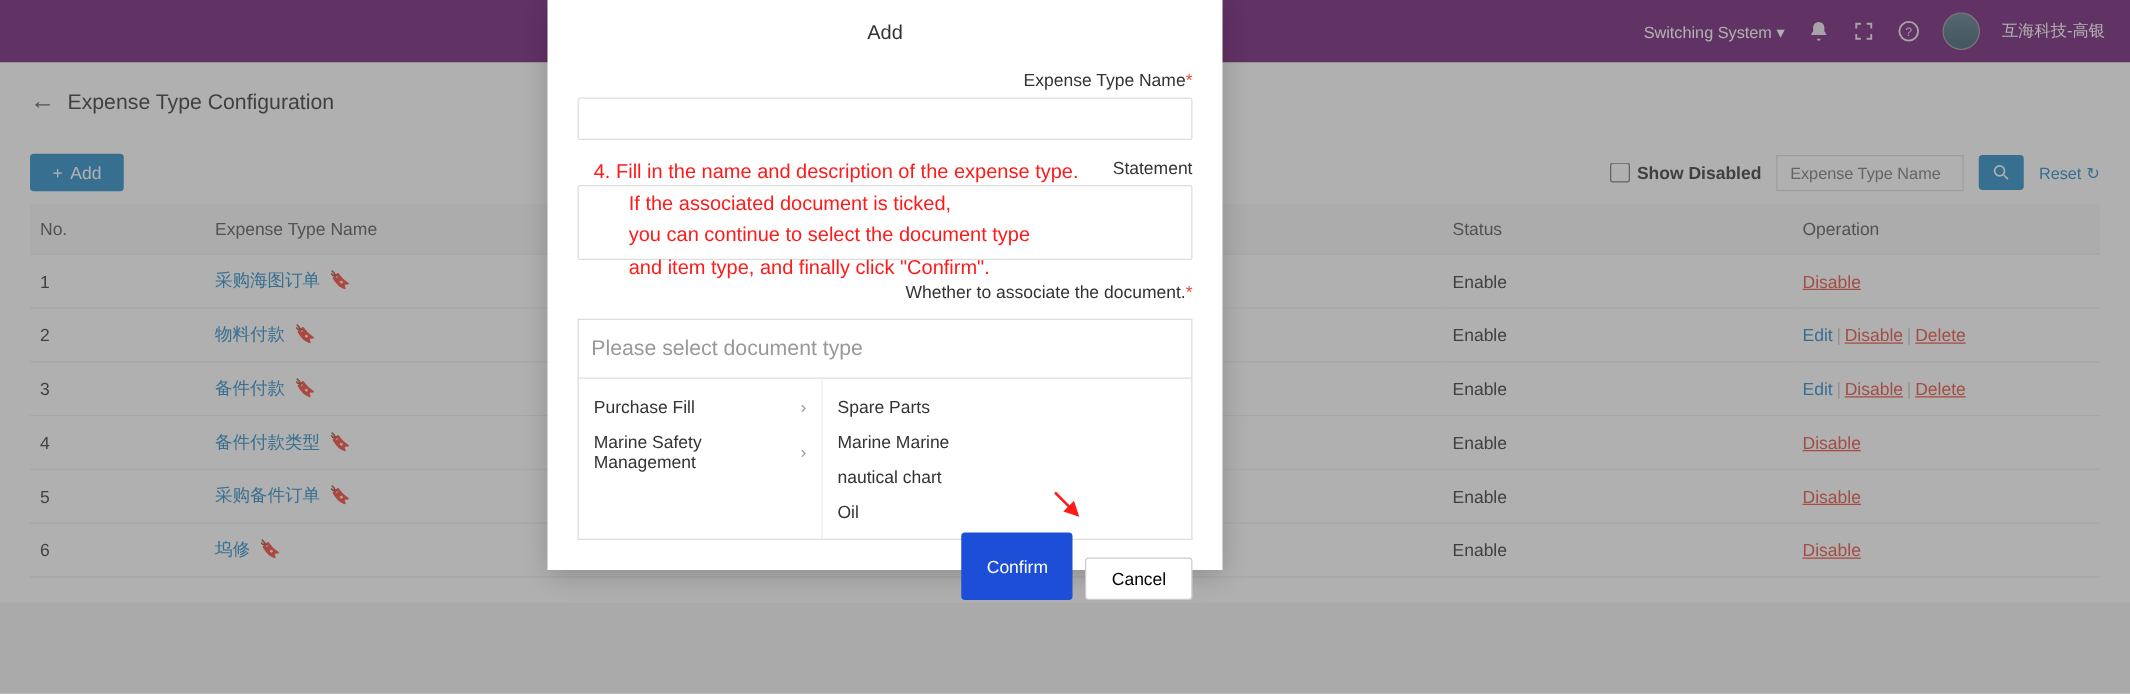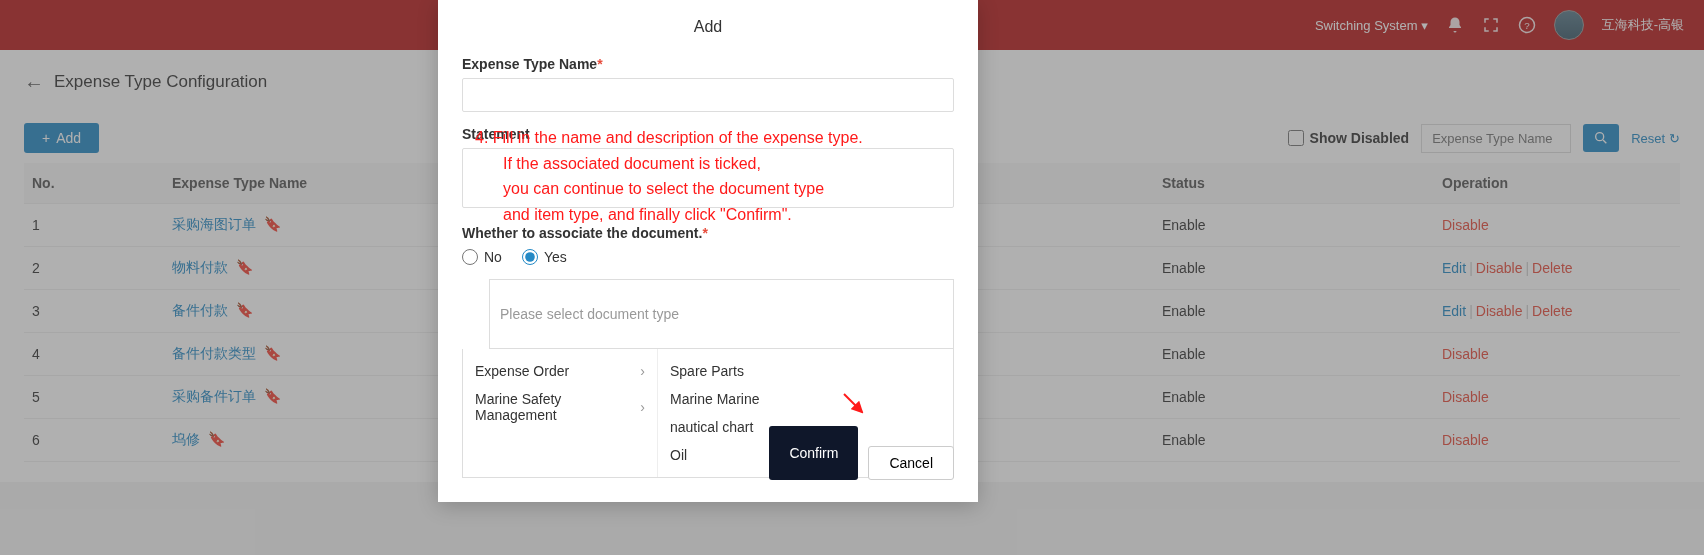--- a/index.html
+++ b/index.html
@@ -1,19 +1,19 @@
 <!DOCTYPE html>
 <html><head>
 <meta charset="utf-8">
 <style>
 * { box-sizing: border-box; margin: 0; padding: 0; }
 body { font-family: "Microsoft YaHei", Arial, sans-serif; font-size: 14px; color: #333; background: #f5f5f5; width: 1704px; height: 555px; position: relative; overflow: hidden; }
 
 
-.header { height: 50px; background: #b91c1c; color: #fff; display: flex; align-items: center; padding: 0 20px; font-size: 15px; }
+.header { height: 50px; background: #701a75; color: #fff; display: flex; align-items: center; padding: 0 20px; font-size: 15px; }
 .header-left { flex: 1; display: flex; gap: 40px; padding-left: 500px; }
 .header-left span { opacity: 0.8; }
 .badge { background: #ff8c1a; color: #fff; border-radius: 10px; padding: 1px 8px; font-size: 12px; }
 .header-right { display: flex; align-items: center; gap: 18px; }
 .header-right span { font-size: 13px; }
 .header-right svg { width: 18px; height: 18px; fill: #fff; opacity: 0.9; }
 .avatar { width: 30px; height: 30px; border-radius: 50%; background: linear-gradient(#5a7a8a, #3a5a6a); border: 1px solid #999; }
 
 
 .page { padding: 20px 24px; background: #fff; margin: 0; }
@@ -26,57 +26,57 @@
 .toolbar-right { margin-left: auto; display: flex; align-items: center; gap: 12px; padding-left: 29px; }
 .chk-wrap { display: flex; align-items: center; gap: 6px; font-weight: bold; }
 .chk-wrap input { width: 16px; height: 16px; }
 .search-input { border: 1px solid #ddd; padding: 6px 10px; width: 150px; font-size: 13px; }
 .search-btn { background: #2489c5; border: none; padding: 6px 10px; border-radius: 3px; cursor: pointer; }
 .search-btn svg { width: 16px; height: 16px; fill: #fff; display: block; }
 .reset-link { color: #2489c5; font-size: 13px; display: flex; align-items: center; gap: 4px; cursor: pointer; }
 
 table { width: 100%; border-collapse: collapse; table-layout: fixed; }
 th, td { text-align: left; padding: 12px 8px; border-bottom: 1px solid #eee; font-size: 14px; }
-th { background: #f7f7f7; font-weight: bold; color: #555; }
+th { background: #f7f7f7; font-weight: normal; color: #555; }
 th:nth-child(1), td:nth-child(1) { width: 140px; }
 th:nth-child(2), td:nth-child(2) { width: 990px; }
 th:nth-child(3), td:nth-child(3) { width: 280px; }
 th:nth-child(4), td:nth-child(4) { text-align: left; }
 .type-name { color: #2489c5; }
 .tag-icon { color: #2489c5; margin-left: 4px; }
 .op-edit { color: #2489c5; cursor: pointer; }
-.op-disable, .op-delete { color: #e74c3c; cursor: pointer; }
+.op-disable, .op-delete { color: #e74c3c; cursor: pointer; text-decoration: underline; }
 .op-sep { color: #ccc; margin: 0 3px; }
 
 
 .overlay { position: absolute; inset: 0; background: rgba(80,80,80,0.45); }
 
 
 .modal { position: absolute; left: 438px; top: 0; width: 540px; background: #fff; box-shadow: 0 4px 20px rgba(0,0,0,0.2); padding: 18px 24px 24px; }
 .modal-title { text-align: center; font-size: 16px; margin-bottom: 20px; }
 .form-group { margin-bottom: 14px; }
-.form-label { font-weight: bold; font-size: 14px; margin-bottom: 6px; display: block; }
+.form-label { font-weight: normal; font-size: 14px; margin-bottom: 6px; display: block; text-align: right; }
 .req { color: #e74c3c; }
 .form-control { width: 100%; border: 1px solid #ddd; padding: 8px 10px; font-size: 14px; border-radius: 2px; font-family: inherit; }
 textarea.form-control { height: 60px; resize: none; }
 .char-count { text-align: right; color: #999; font-size: 12px; margin-top: -22px; margin-right: 8px; position: relative; pointer-events: none; }
 .radio-row { display: flex; gap: 20px; margin-top: 8px; }
 .radio-row label { display: flex; align-items: center; gap: 6px; font-size: 14px; }
 .radio-row input[type=radio] { width: 16px; height: 16px; accent-color: #2489c5; }
 
-.doc-select { border: 1px solid #ddd; padding: 26px 10px; color: #999; font-size: 14px; margin-top: 10px; margin-left: 27px; }
+.doc-select { border: 1px solid #ddd; padding: 13px 10px; color: #999; font-size: 17px; margin-top: 10px; }
 .doc-dropdown { border: 1px solid #ddd; border-top: none; display: flex; }
 .doc-col { padding: 8px 0; }
 .doc-col:first-child { width: 195px; border-right: 1px solid #eee; }
 .doc-col:last-child { flex: 1; }
 .doc-item { padding: 6px 12px; display: flex; justify-content: space-between; align-items: center; cursor: pointer; font-size: 14px; }
 .chev { color: #999; }
 
 .modal-footer { display: flex; gap: 10px; justify-content: flex-end; margin-top: 16px; position: absolute; right: 24px; top: 410px; }
-.btn-confirm { background: #0f172a; color: #fff; border: none; padding: 8px 20px; border-radius: 3px; cursor: pointer; font-size: 14px; }
+.btn-confirm { background: #1d4ed8; color: #fff; border: none; padding: 8px 20px; border-radius: 3px; cursor: pointer; font-size: 14px; }
 .btn-cancel { background: #fff; border: 1px solid #ccc; padding: 8px 20px; border-radius: 3px; cursor: pointer; font-size: 14px; margin-top: 20px; }
 
 
 .annotation { position: absolute; left: 475px; top: 125px; width: 510px; color: #ff1a1a; font-size: 16px; line-height: 1.6; z-index: 100; pointer-events: none; }
 .arrow { position: absolute; left: 840px; top: 390px; z-index: 100; pointer-events: none; }
 .arrow svg { width: 30px; height: 30px; }
 </style>
 </head>
 <body>
 
@@ -192,37 +192,27 @@
     <input class="form-control" style="">
   </div>
 
   <div class="form-group">
     <label class="form-label">Statement</label>
     <textarea class="form-control" style=""></textarea>
   </div>
 
   <div class="form-group">
     <label class="form-label"><span>Whether to associate the document.</span><span class="req">*</span></label>
-    <div class="radio-row">
-      <label>
-          <input type="radio" name="assoc" style=""> 
-          <span>No</span>
-        </label>
-      <label>
-          <input type="radio" name="assoc" checked="" style=""> 
-          <span>Yes</span>
-        </label>
-    </div>
   </div>
 
   <div class="doc-select">Please select document type</div>
   <div class="doc-dropdown">
     <div class="doc-col" id="doc-col-1">
         <div class="doc-item">
-          <span>Expense Order</span>
+          <span>Purchase Fill</span>
           <span class="chev">›</span>
         </div>
         <div class="doc-item">
           <span>Marine Safety Management</span>
           <span class="chev">›</span>
         </div>
       </div>
     <div class="doc-col" id="doc-col-2">
         <div class="doc-item">Spare Parts</div>
         <div class="doc-item">Marine Marine</div>

